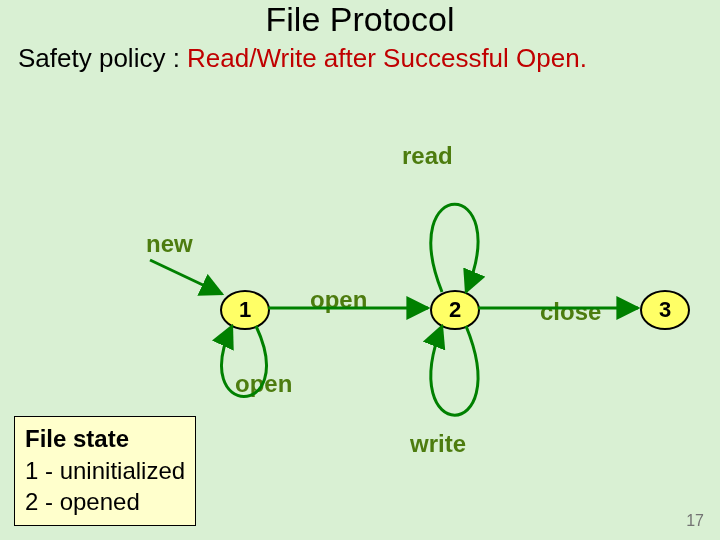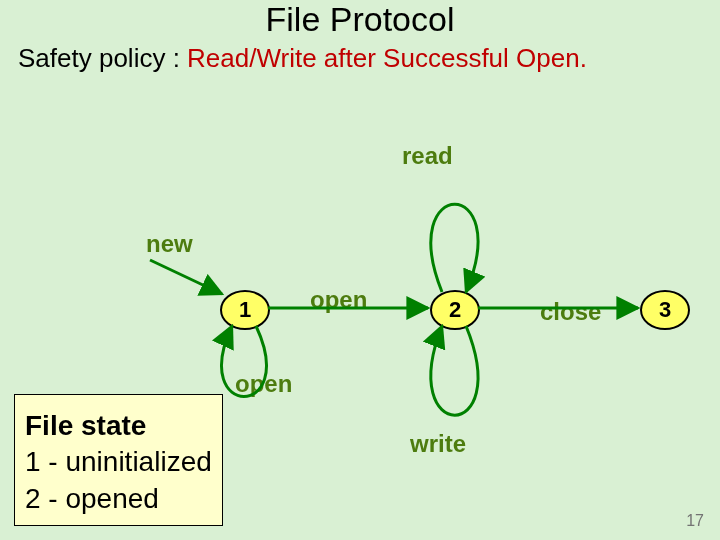--- a/index.html
+++ b/index.html
@@ -40,22 +40,22 @@
     font-size: 24px;
     color: #4d7c0f;
     font-weight: bold;
   }
   .legend {
     position: absolute;
     left: 14px;
     bottom: 14px;
     background: #ffffcc;
     border: 1.5px solid #000;
-    padding: 13px 10px 8px 10px;
-    font-size: 28px;
+    padding: 6px 10px 8px 10px;
+    font-size: 24px;
     line-height: 1.3;
   }
   .legend .title2 { font-weight: bold; }
   .slide-num {
     position: absolute;
     right: 16px;
     bottom: 10px;
     font-size: 16px;
     font-family: Liberation Sans, sans-serif;
     color: #737373;

